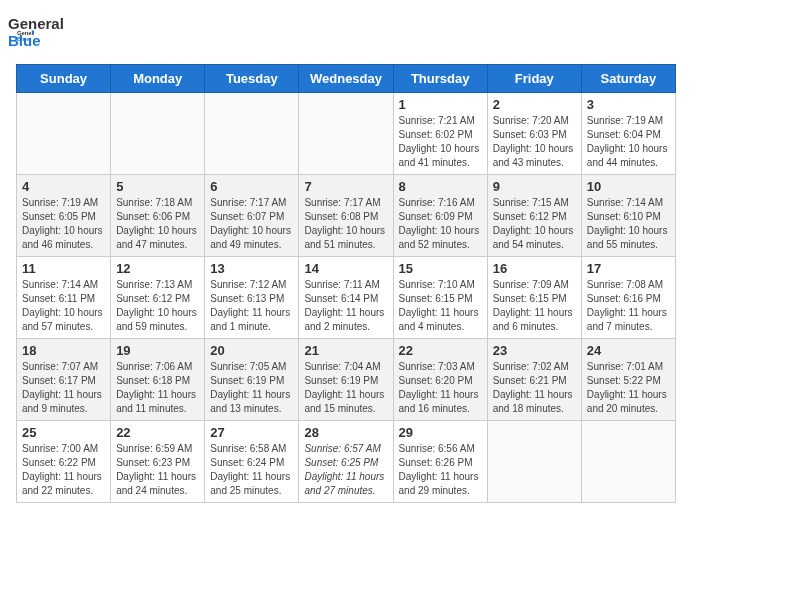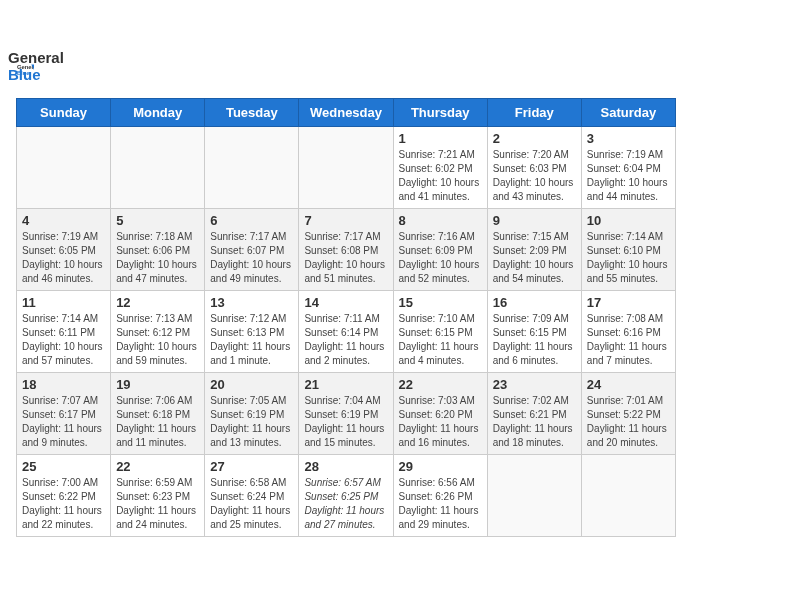--- a/index.html
+++ b/index.html
@@ -5,21 +5,20 @@
     * { box-sizing: border-box; margin: 0; padding: 0; }
     body {
       font-family: Arial, sans-serif;
       background: #fff;
       width: 792px;
       min-height: 612px;
     }
     .page {
       width: 692px;
       padding: 16px 16px 12px 16px;
-      margin-top: 34px;
     }
     .header {
       display: flex;
       justify-content: space-between;
       align-items: flex-start;
       margin-bottom: 10px;
     }
     .logo {
       display: flex;
       align-items: center;
@@ -177,21 +176,21 @@
           <td>
             <div class="day-num">8</div>
             <div class="day-info" style="white-space: pre-line;">Sunrise: 7:16 AM
 Sunset: 6:09 PM
 Daylight: 10 hours
 and 52 minutes.</div>
           </td>
           <td>
             <div class="day-num">9</div>
             <div class="day-info" style="white-space: pre-line;">Sunrise: 7:15 AM
-Sunset: 2:09 PM
+Sunset: 6:12 PM
 Daylight: 10 hours
 and 54 minutes.</div>
           </td>
           <td>
             <div class="day-num">10</div>
             <div class="day-info" style="white-space: pre-line;">Sunrise: 7:14 AM
 Sunset: 6:10 PM
 Daylight: 10 hours
 and 55 minutes.</div>
           </td>

